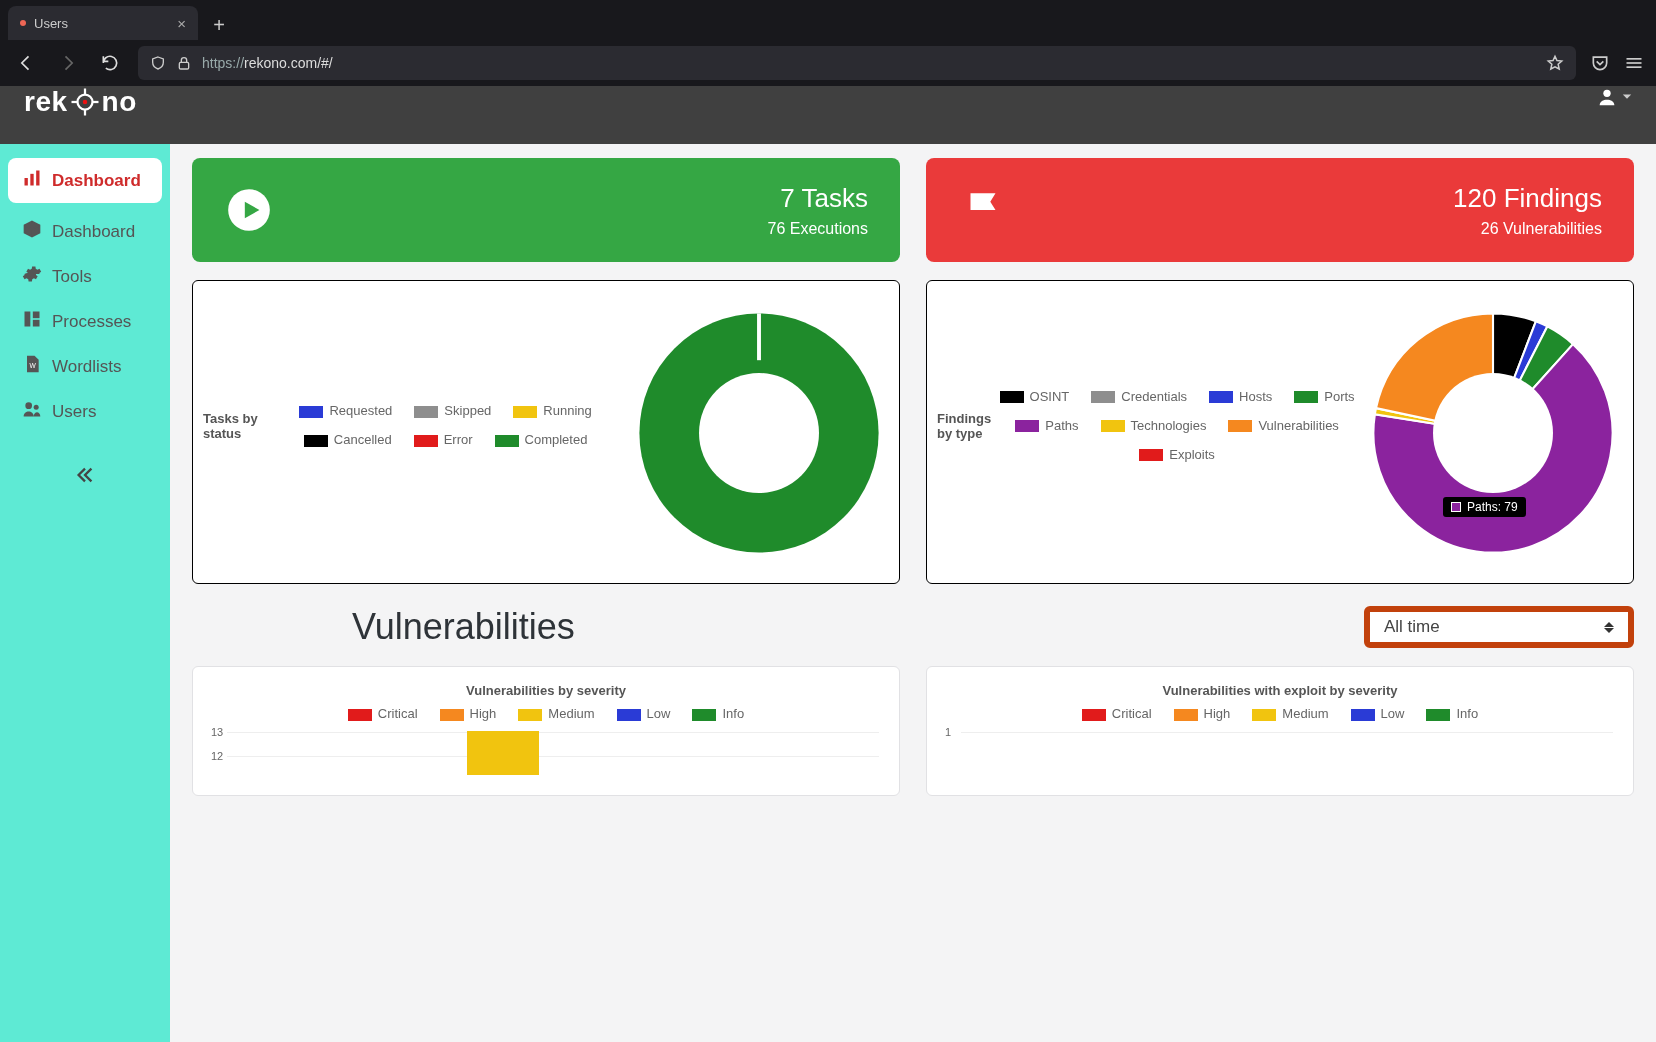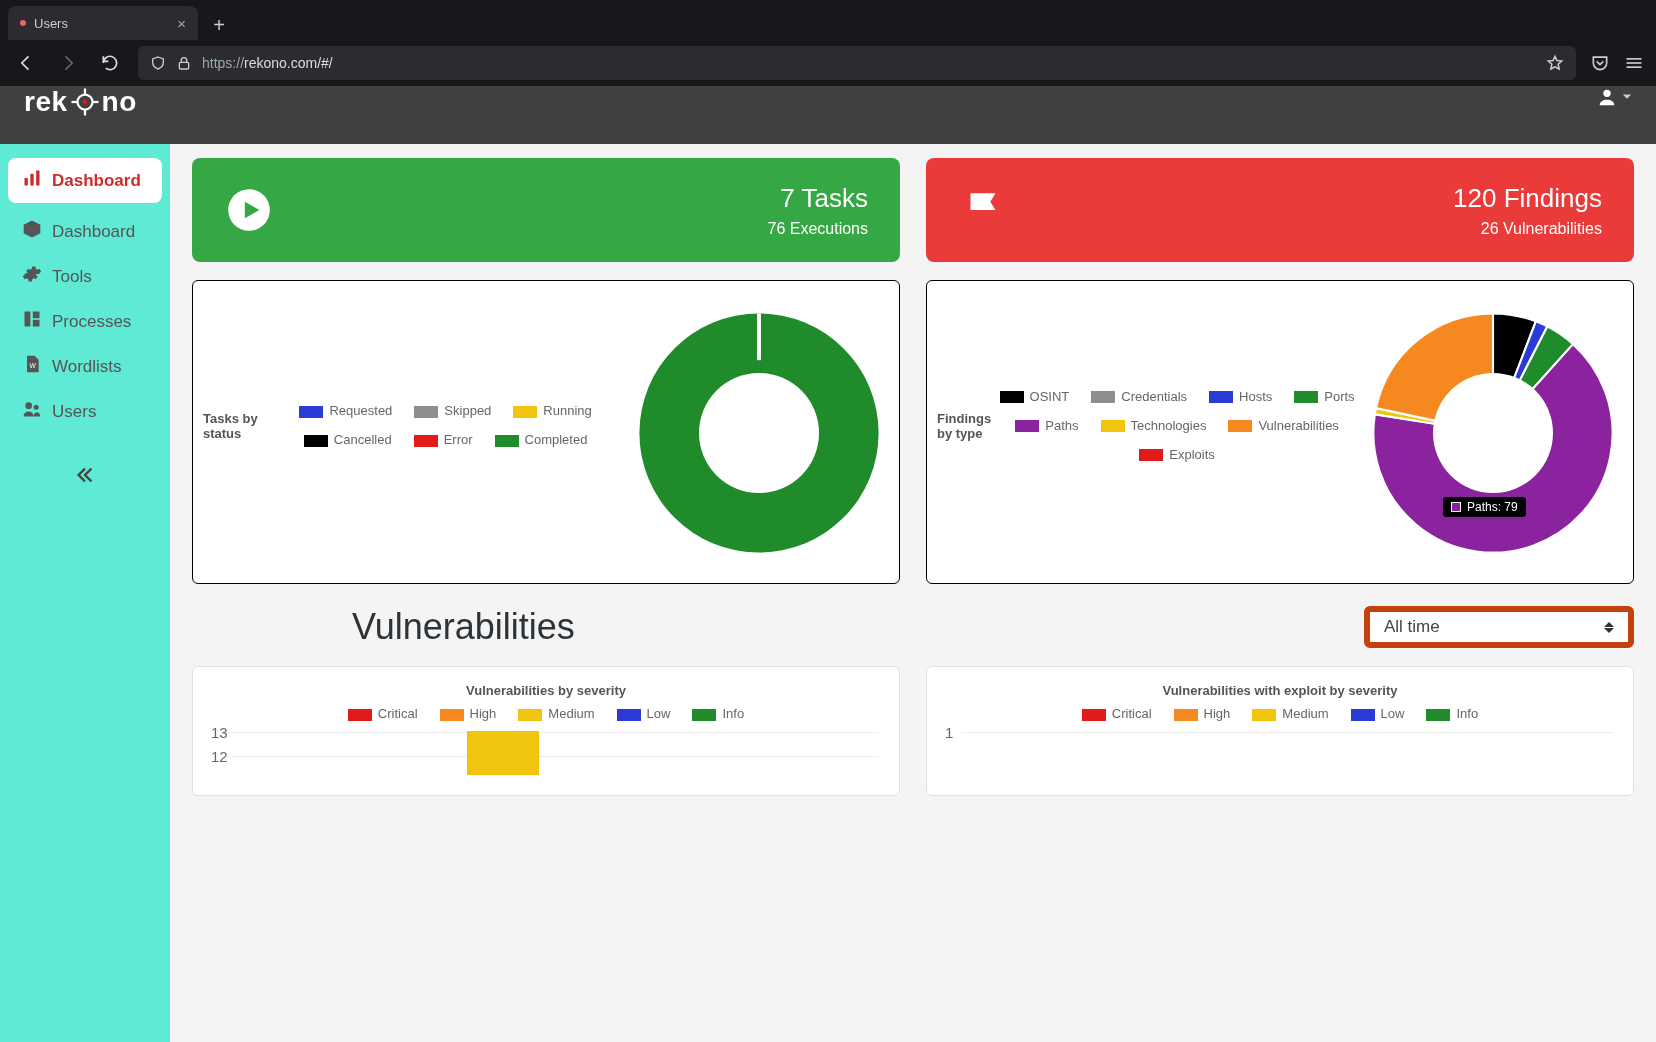--- a/index.html
+++ b/index.html
@@ -64,21 +64,21 @@
   .vuln-title { font-size:36px; font-weight:400; color:#2e3338; margin-left:160px;}
   .time-select { margin-left:auto; width:270px; height:42px; border:6px solid #c2410c; border-radius:6px; background:#fff; padding:0 14px; display:flex; align-items:center; font-size:17px; color:#444; cursor:pointer;}
   .time-select .caret { margin-left:auto; display:flex;flex-direction:column;gap:1px;}
   .caret span{width:0;height:0;border-left:5px solid transparent;border-right:5px solid transparent;}
   .caret .up{border-bottom:5px solid #333;}
   .caret .down{border-top:5px solid #333;}
 
   .panels2 { display:flex; gap:26px; margin-top:18px; }
   .panel2 { flex:1; background:#fff; border:1px solid #e1e1e4; border-radius:6px; padding:16px 20px 0; height:130px; overflow:hidden;}
   .axis { position:relative; height:44px; margin-left:14px; border-top:1px solid transparent;}
-  .ytick { position:absolute; left:-16px; font-size:15px; color:#666; transform:translateY(-50%);}
+  .ytick { position:absolute; left:-16px; font-size:11px; color:#666; transform:translateY(-50%);}
   .grid  { position:absolute; left:0; right:0; height:1px; background:#eee;}
   .bar   { position:absolute; bottom:0; width:72px; background:#f1c40f;}
 </style>
 </head>
 <body>
 
 <div class="browser-chrome">
   <div class="tab-strip">
     <div class="tab">
       <span class="dot"></span>

